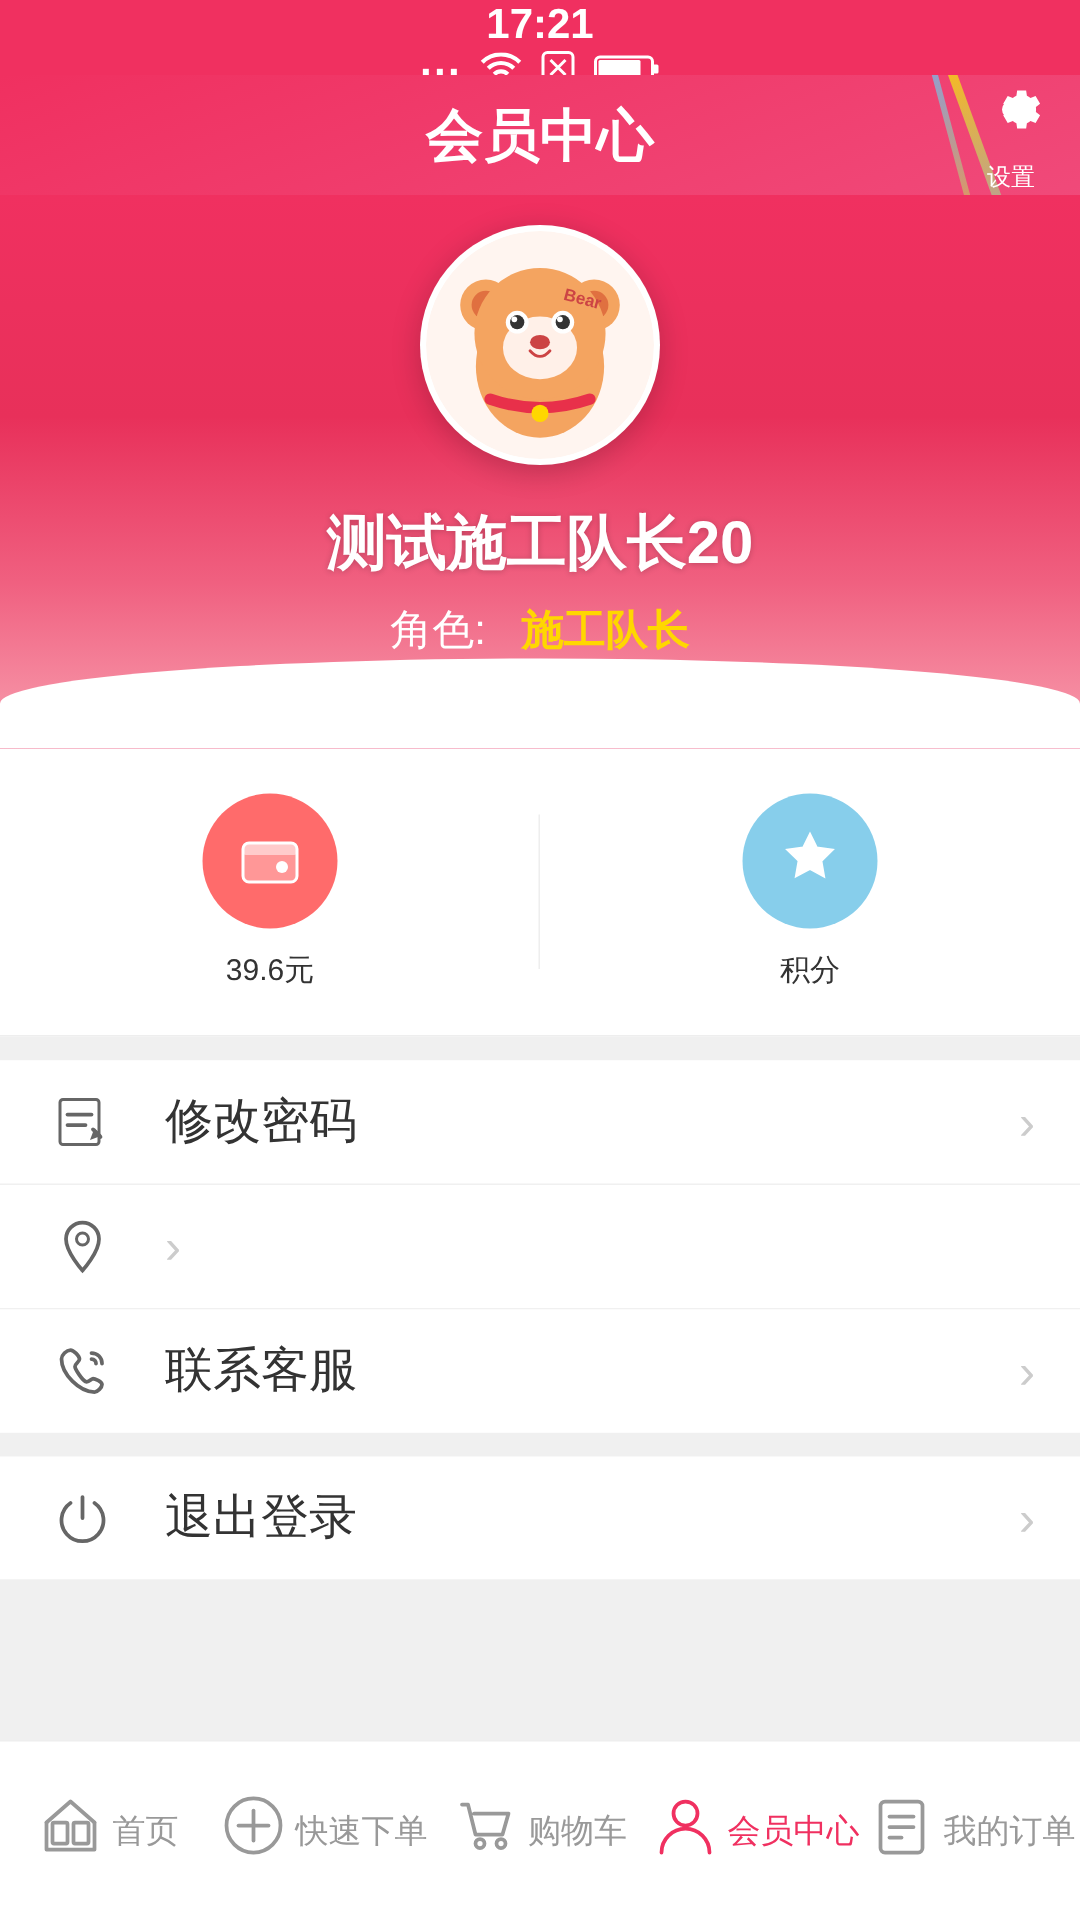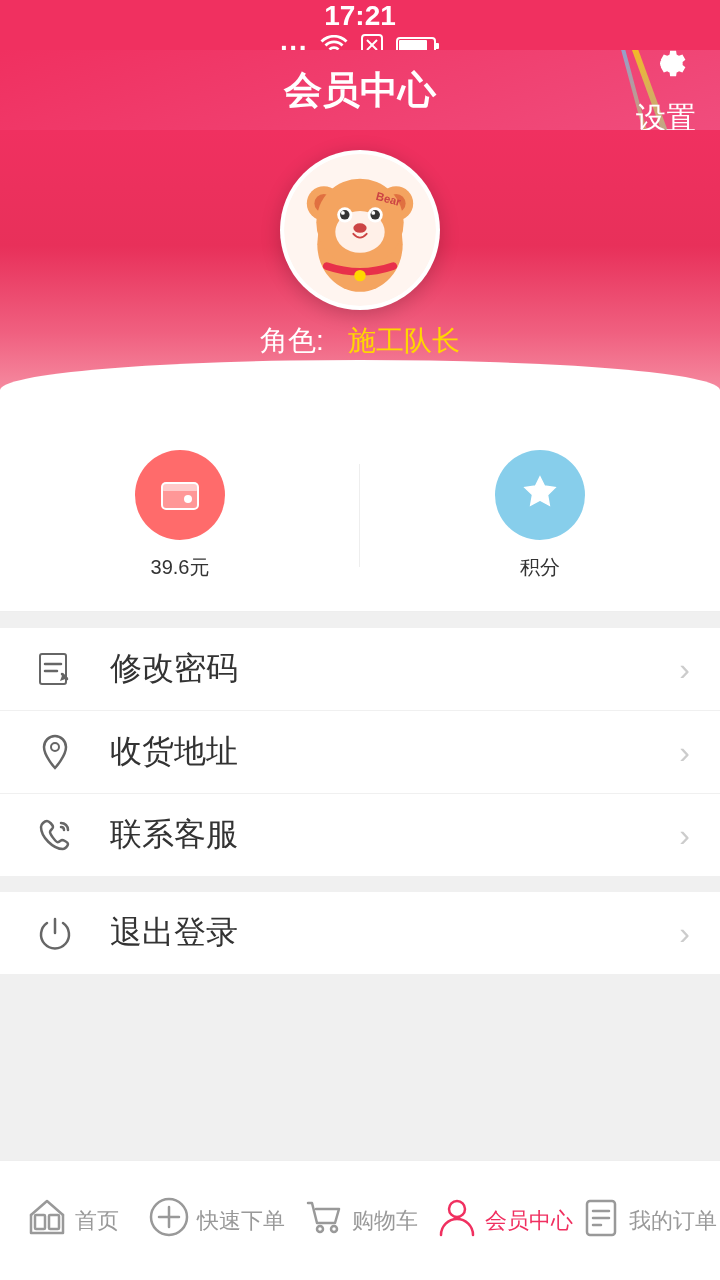--- a/index.html
+++ b/index.html
@@ -89,21 +89,21 @@
       display: flex;
       flex-direction: column;
       align-items: center;
       color: white;
       cursor: pointer;
     }
     .settings-icon {
       font-size: 44px;
     }
     .settings-label {
-      font-size: 30px;
+      font-size: 16px;
       margin-top: 2px;
     }
 
     
     .profile-section {
       background: linear-gradient(180deg, #f03060 0%, #e8305a 40%, #f06080 70%, #f8a0b0 100%);
       padding: 20px 0 60px 0;
       display: flex;
       flex-direction: column;
       align-items: center;
@@ -148,21 +148,21 @@
       z-index: 1;
       gap: 24px;
     }
     .role-label {
       color: white;
       font-size: 28px;
     }
     .role-value {
       color: #FFD700;
       font-size: 28px;
-      font-weight: 400;
+      font-weight: 700;
     }
 
     
     .stats-section {
       background: white;
       display: flex;
       align-items: stretch;
       border-bottom: 1px solid #eee;
       padding: 10px 0;
     }
@@ -356,20 +356,21 @@
         <ellipse cx="80" cy="78" rx="7" ry="5" fill="#cc4444"></ellipse>
 
         <path d="M73 84 Q80 92 87 84" stroke="#cc4444" stroke-width="2" fill="none" stroke-linecap="round"></path>
 
         <path d="M45 118 Q80 130 115 118" stroke="#e8304a" stroke-width="8" fill="none" stroke-linecap="round"></path>
         <circle cx="80" cy="128" r="6" fill="#FFD700"></circle>
 
         <text x="96" y="48" font-size="12" fill="#cc4444" font-family="Arial" font-weight="bold" transform="rotate(15,96,48)">Bear</text>
       </svg>
     </div>
+    <div class="username">测试施工队长20</div>
     <div class="role-row">
       <span class="role-label">角色: </span>
       <span class="role-value">施工队长</span>
     </div>
   </div>
 </div>
 
 <div class="stats-section">
 
   <div class="stat-item">
@@ -410,21 +411,20 @@
     <span class="menu-arrow">›</span>
   </div>
 
   <div class="menu-item">
     <div class="menu-icon">
       <svg width="40" height="40" viewBox="0 0 40 40" fill="none" stroke="#666" stroke-width="2.5">
         <path d="M20 4C14 4 9 9 9 15c0 9 11 21 11 21s11-12 11-21c0-6-5-11-11-11z" stroke="#666" stroke-width="2.5" fill="none"></path>
         <circle cx="20" cy="15" r="4" stroke="#666" stroke-width="2"></circle>
       </svg>
     </div>
-    <span class="menu-text">收货地址</span>
     <span class="menu-arrow">›</span>
   </div>
 
   <div class="menu-item">
     <div class="menu-icon">
       <svg width="40" height="40" viewBox="0 0 40 40" fill="none" stroke="#666" stroke-width="2.5" stroke-linecap="round">
         <path d="M8 8c0 0 2-2 4-2s6 4 6 6-3 3-3 5 5 9 7 10 4-2 5-2 6 2 6 4-3 5-5 5C18 34 6 22 6 12c0-2 2-4 2-4z"></path>
         <path d="M26 8c4 0 7 3 7 7" stroke="#666"></path>
         <path d="M26 12c2 0 3 1.5 3 3" stroke="#666"></path>
       </svg>

